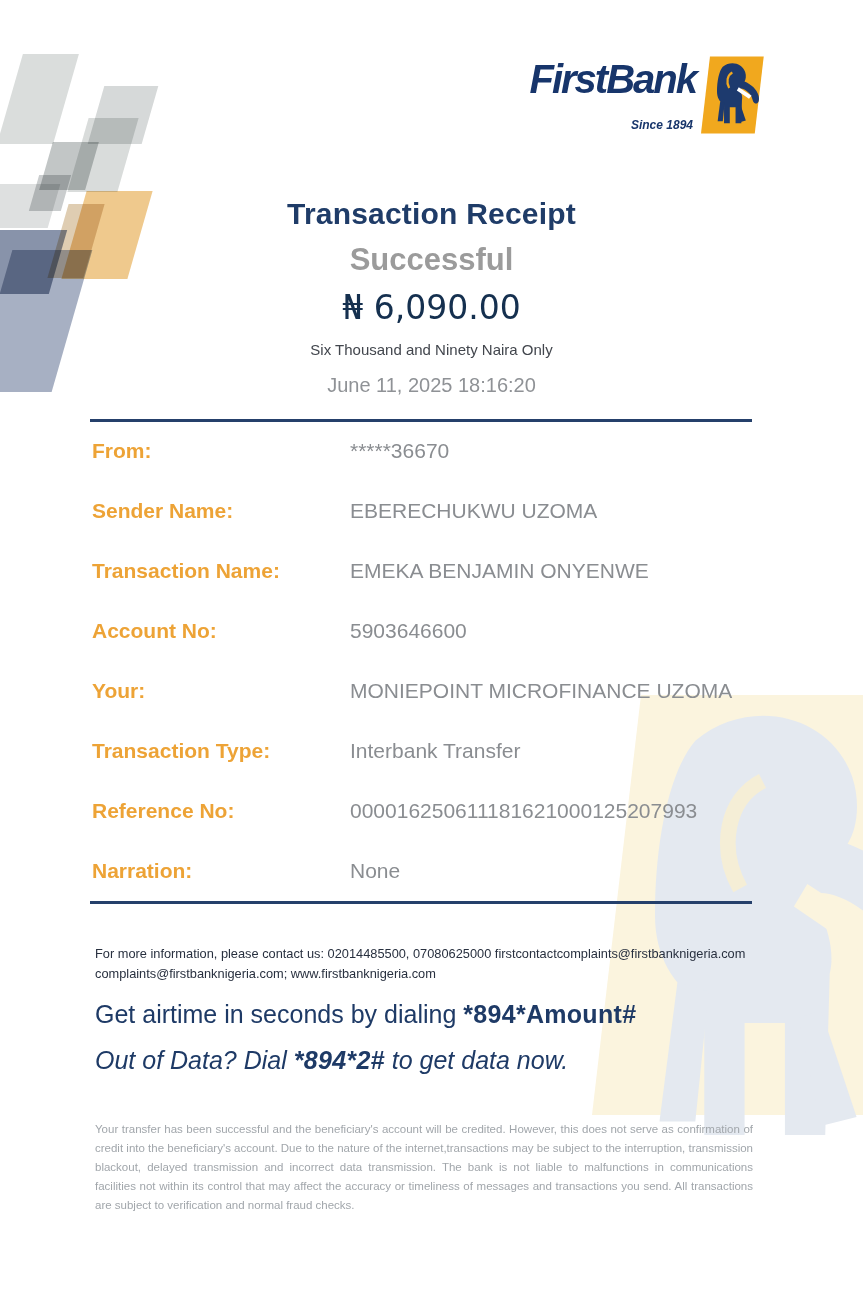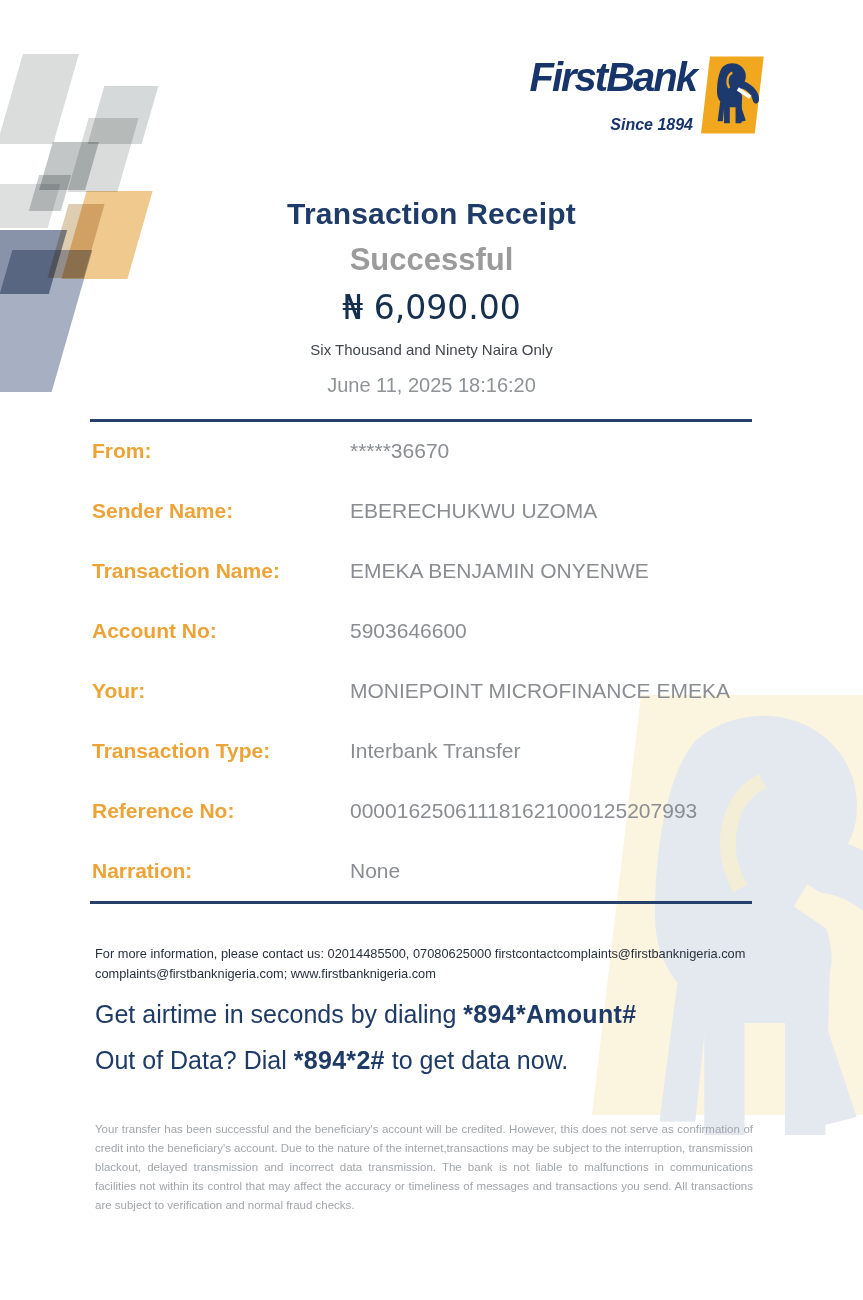--- a/index.html
+++ b/index.html
@@ -19,21 +19,21 @@
   .s9{left:-12px;top:230px;width:70px;height:64px;background:#8893aa;}
   .s10{left:-8px;top:250px;width:80px;height:142px;background:#a7b0c3;}
 
   
   .watermark{position:absolute;top:688px;left:592px;width:350px;height:434px;overflow:visible;}
 
   
   .logo{position:absolute;top:54px;right:98px;display:flex;align-items:center;gap:5px;}
   .logo-text{text-align:right;color:#17356b;font-style:italic;font-weight:bold;line-height:1;}
   .logo-name{font-size:40px;letter-spacing:-2px;display:block;}
-  .logo-tagline{font-size:16px;display:block;margin-top:20px;padding-right:3px;}
+  .logo-tagline{font-size:12px;display:block;margin-top:20px;padding-right:3px;}
   .logo-badge{width:64px;height:82px;color:#1d3a6e;--tusk:#ffffff;--ear:#f1a81e;}
 
   
   .center-text{position:absolute;left:0;width:100%;text-align:center;}
   .title{top:197px;font-size:30px;font-weight:bold;color:#1f3c68;letter-spacing:.2px;}
   .status{top:242px;font-size:31px;font-weight:bold;color:#9b9b9b;}
   .amount{top:288px;font-size:33px;font-weight:normal;color:#15304f;font-family:"DejaVu Sans",sans-serif;}
   .words{top:341px;font-size:15px;color:#42464d;}
   .datetime{top:374px;font-size:20px;color:#8f9296;}
 
@@ -46,21 +46,21 @@
   .fields{position:absolute;top:424px;left:92px;width:720px;}
   .frow{height:60px;padding-top:15px;box-sizing:border-box;font-size:21px;white-space:nowrap;}
   .flabel{display:inline-block;width:258px;font-weight:bold;color:#eda336;}
   .fvalue{color:#8a8d91;}
 
   
   .contact{position:absolute;top:944px;left:95px;width:662px;font-size:12.8px;color:#28303f;line-height:1.6;}
   .contact span{display:block;}
   .promo{position:absolute;left:95px;font-size:25px;color:#1e3a66;white-space:nowrap;}
   .p1{top:1000px;}
-  .p2{top:1046px;}
+  .p2{top:1046px;font-style:italic;}
   .promo .code{font-weight:bold;letter-spacing:.3px;}
   .disclaimer{position:absolute;top:1098px;left:95px;width:658px;font-size:11.5px;color:#a1a6ab;
               line-height:1.65;text-align:justify;margin-top:22px;}
 </style>
 </head>
 <body>
 
 <div class="page">
 
   <svg width="0" height="0" style="position:absolute" aria-hidden="true">
@@ -119,21 +119,21 @@
     <div class="frow">
       <span class="flabel">Sender Name:</span><span class="fvalue">EBERECHUKWU UZOMA</span>
     </div>
     <div class="frow">
       <span class="flabel">Transaction Name:</span><span class="fvalue">EMEKA BENJAMIN ONYENWE</span>
     </div>
     <div class="frow">
       <span class="flabel">Account No:</span><span class="fvalue">5903646600</span>
     </div>
     <div class="frow">
-      <span class="flabel">Your:</span><span class="fvalue">MONIEPOINT MICROFINANCE EMEKA</span>
+      <span class="flabel">Your:</span><span class="fvalue">MONIEPOINT MICROFINANCE UZOMA</span>
     </div>
     <div class="frow">
       <span class="flabel">Transaction Type:</span><span class="fvalue">Interbank Transfer</span>
     </div>
     <div class="frow">
       <span class="flabel">Reference No:</span><span class="fvalue">000016250611181621000125207993</span>
     </div>
     <div class="frow">
       <span class="flabel">Narration:</span><span class="fvalue">None</span>
     </div>

